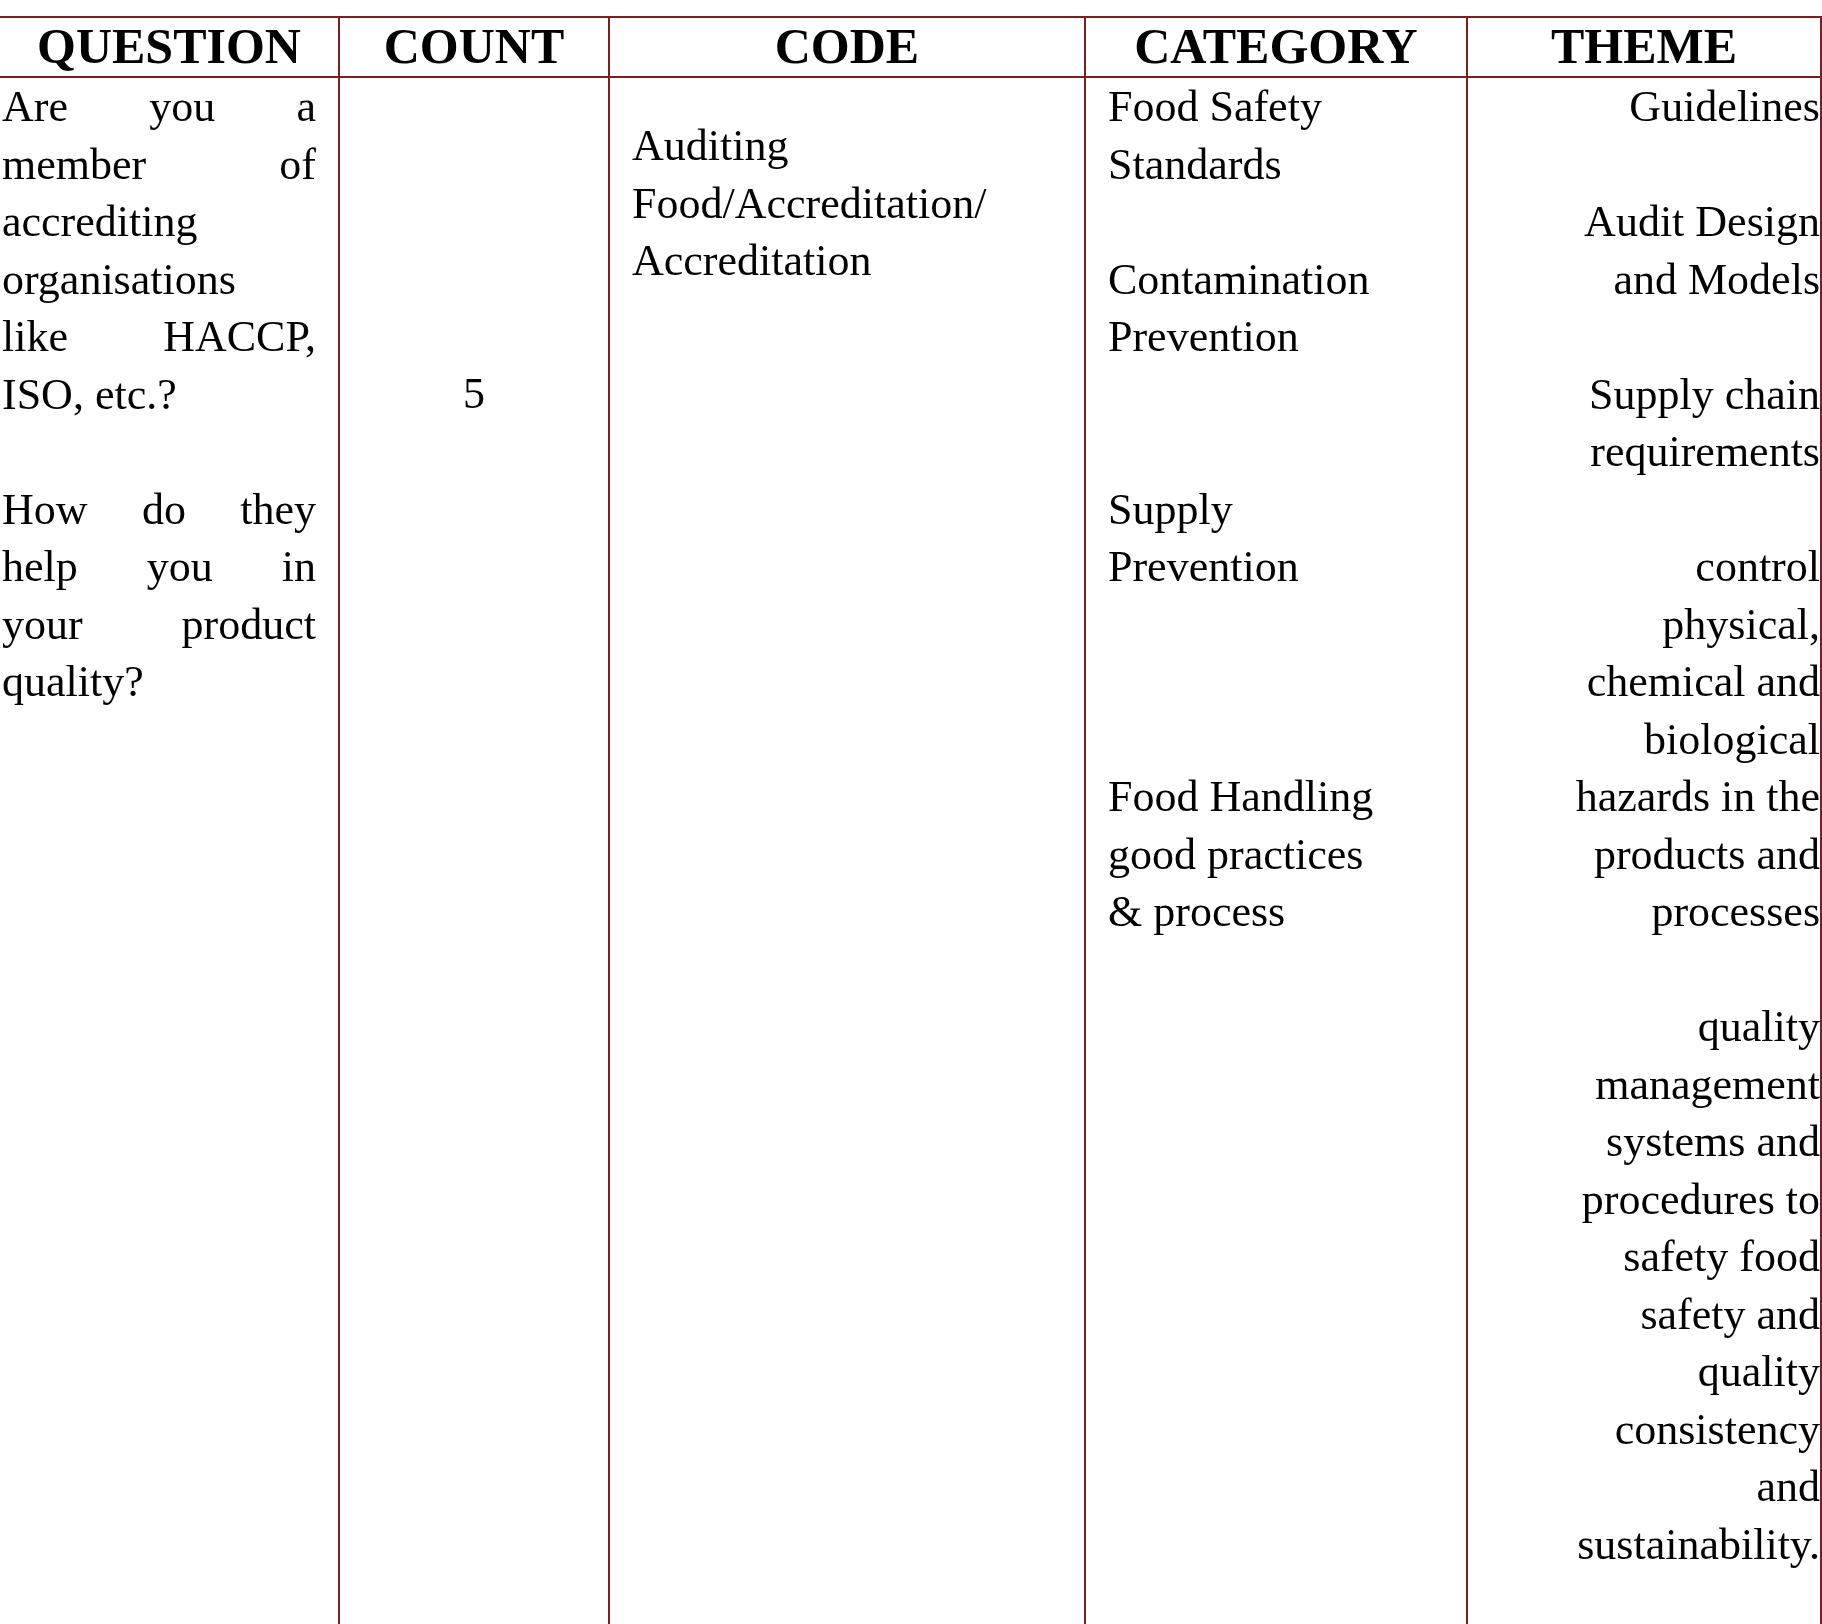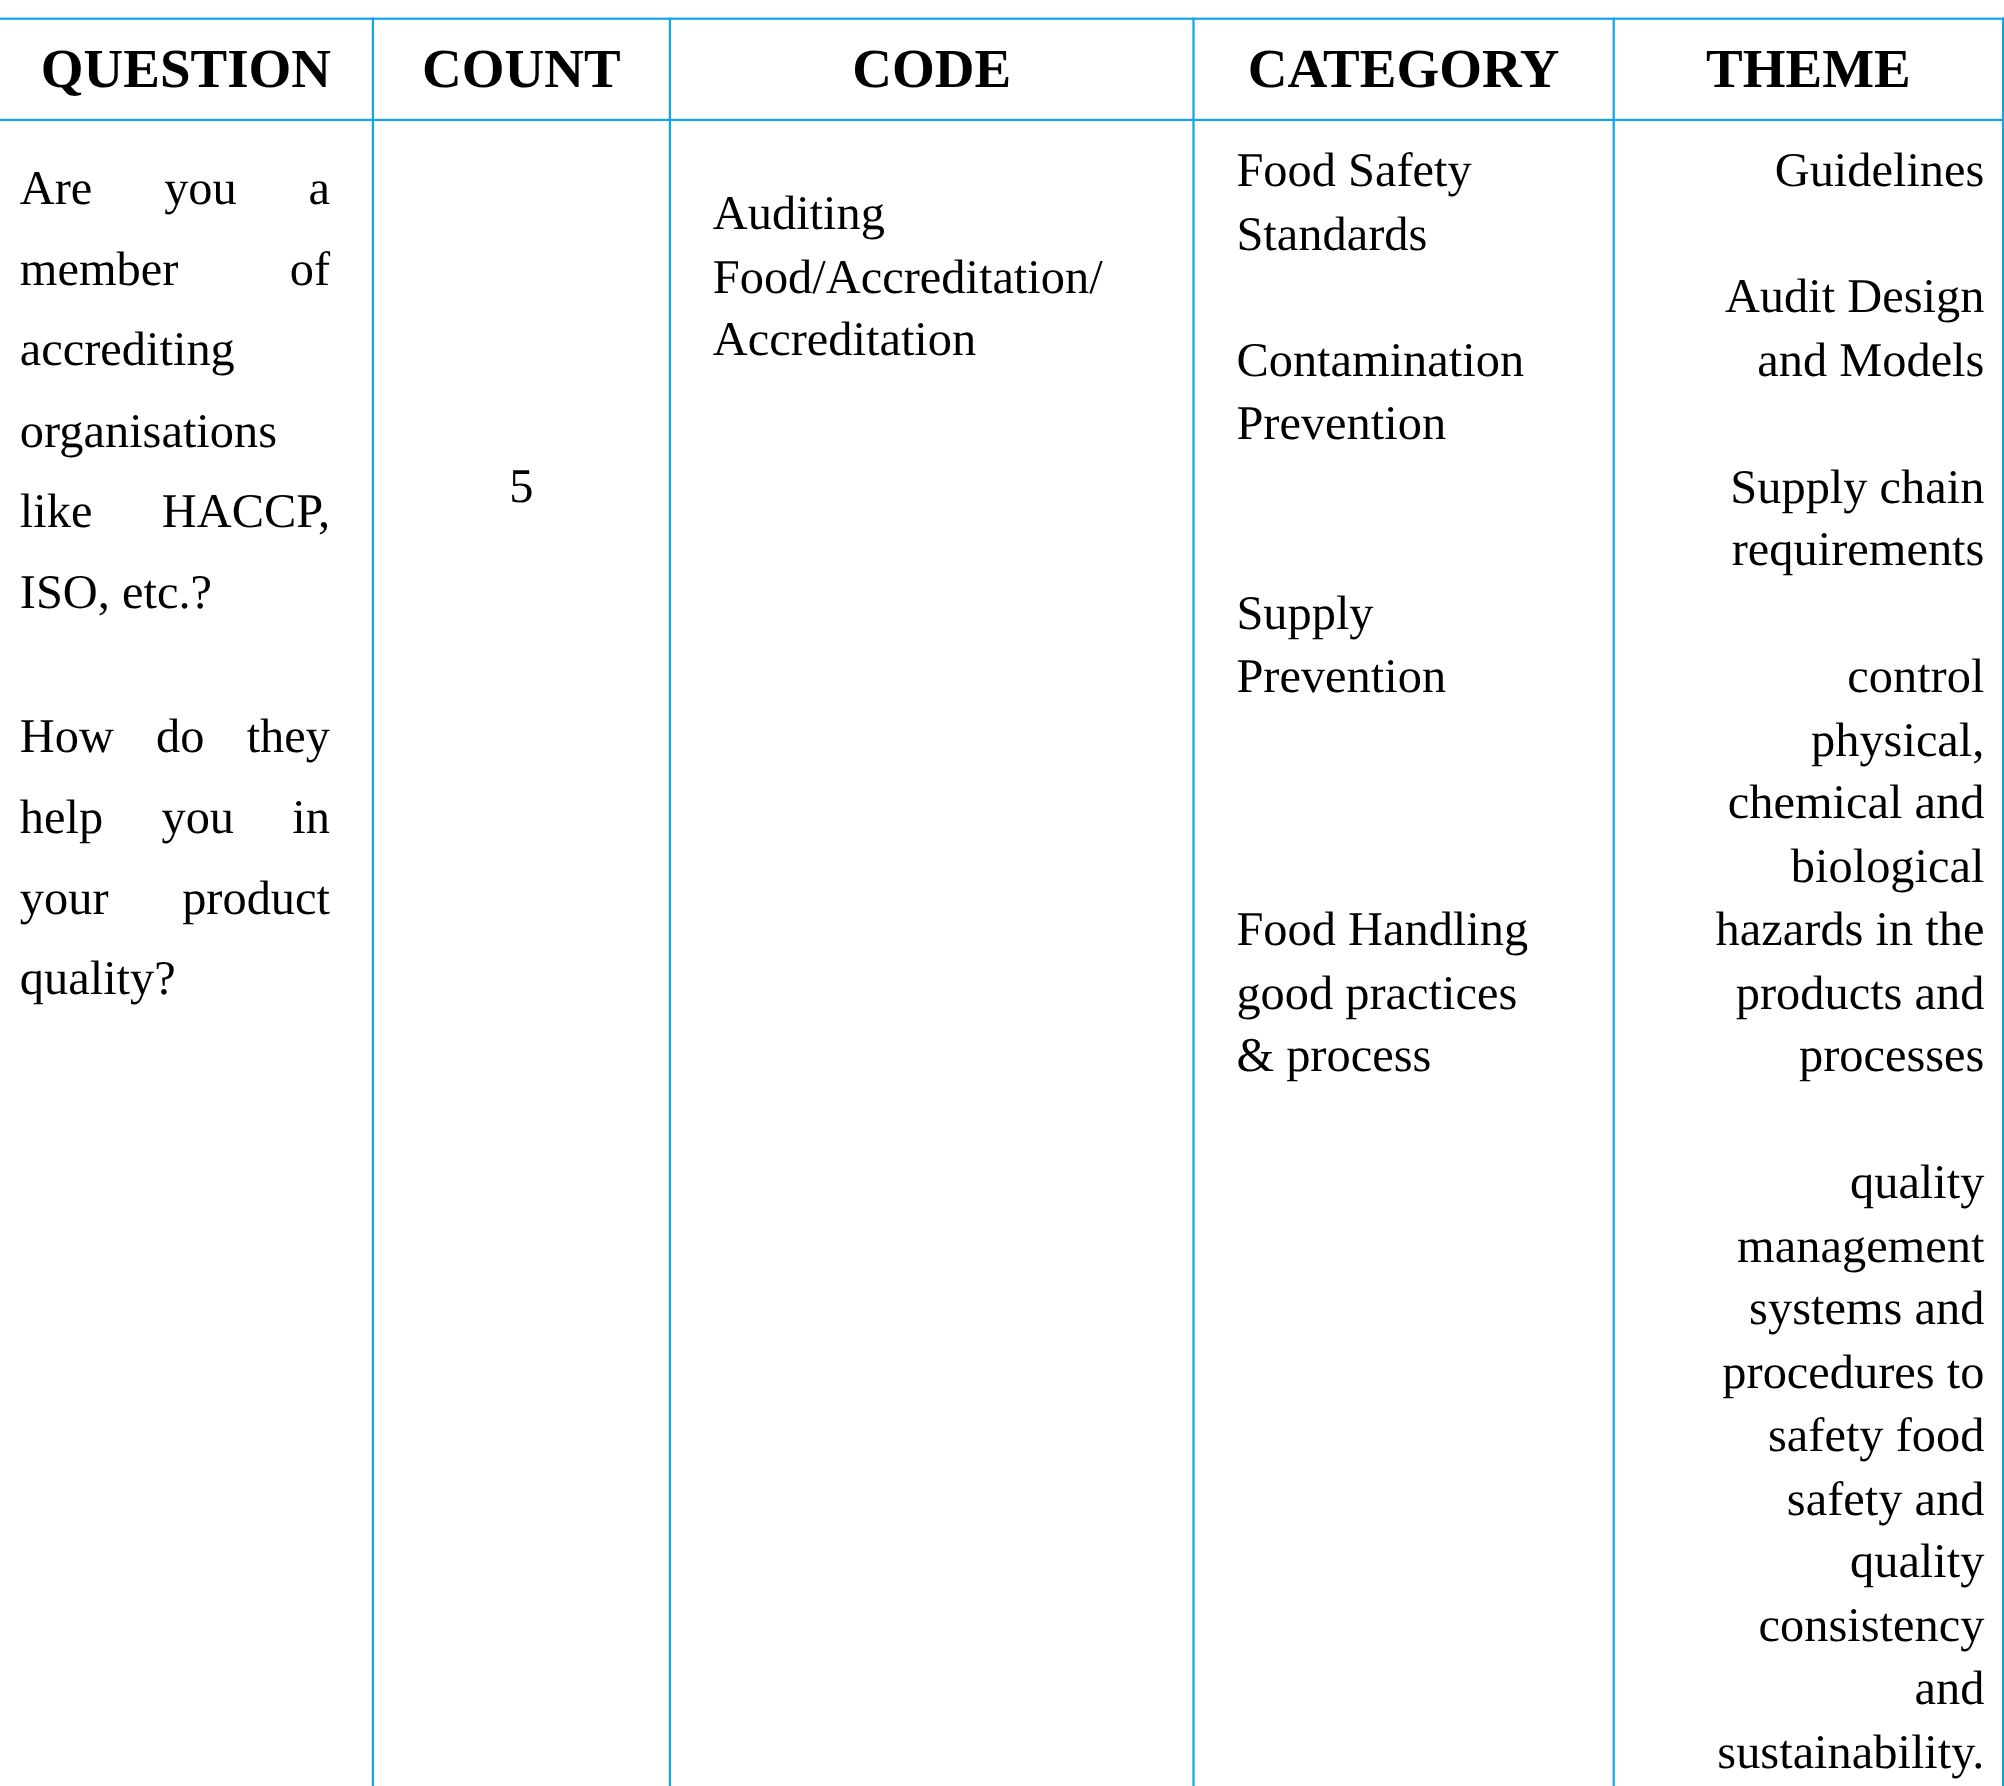--- a/index.html
+++ b/index.html
@@ -1,30 +1,30 @@
 <!DOCTYPE html>
 <html><head>
 <meta charset="utf-8">
 <style>
   html, body { margin:0; padding:0; background:#ffffff; }
   body { width:1822px; height:1624px; position:relative; overflow:hidden;
          font-family:"Liberation Serif","DejaVu Serif",serif; color:#000; }
   table.qt { position:absolute; left:-2px; top:16px; border-collapse:collapse;
              table-layout:fixed; width:1822px; }
-  table.qt th, table.qt td { border:2px solid #0ea5e9; vertical-align:top; padding:16px; }
+  table.qt th, table.qt td { border:2px solid #7f1d1d; vertical-align:top; padding:0; }
   table.qt th { font-weight:bold; font-size:50px; height:58px; line-height:56px;
                 text-align:center; }
   table.qt td { height:1550px; font-size:44px; line-height:57.5px; }
   .c-q { width:340px; }
   .c-count { width:270px; }
   .c-code { width:476px; }
   .c-cat { width:382px; }
   .c-theme { width:354px; }
   .q-text { text-align:justify; text-align-last:auto; padding-right:22px; padding-left:2px; }
-  .q-line { display:block; text-align:justify; text-align-last:justify;margin-top:16px; }
+  .q-line { display:block; text-align:justify; text-align-last:justify; }
   .q-line.last { text-align-last:left; }
   .gap { display:block; height:57.5px; }
   .count-val { display:block; text-align:center; margin-top:287px; }
   .code-text { display:block; padding-left:22px; margin-top:39px; }
   .cat-text { padding-left:22px; }
   .theme-text { padding-left:22px;text-align:right; }
   .blk { display:block; }
 </style>
 </head>
 <body>

